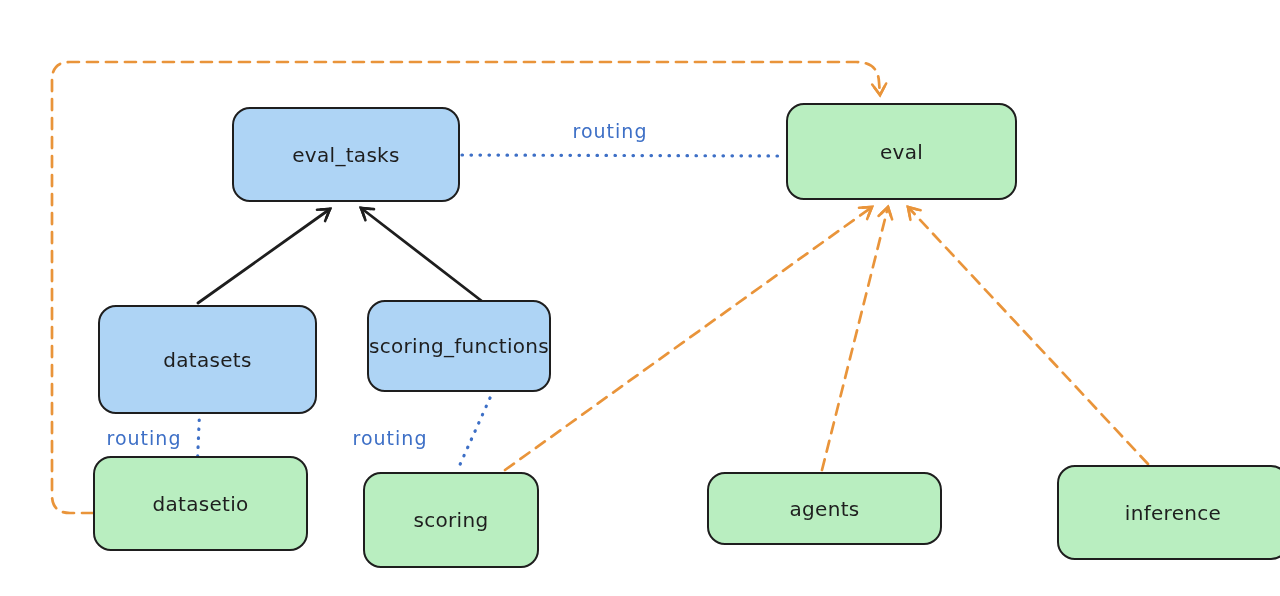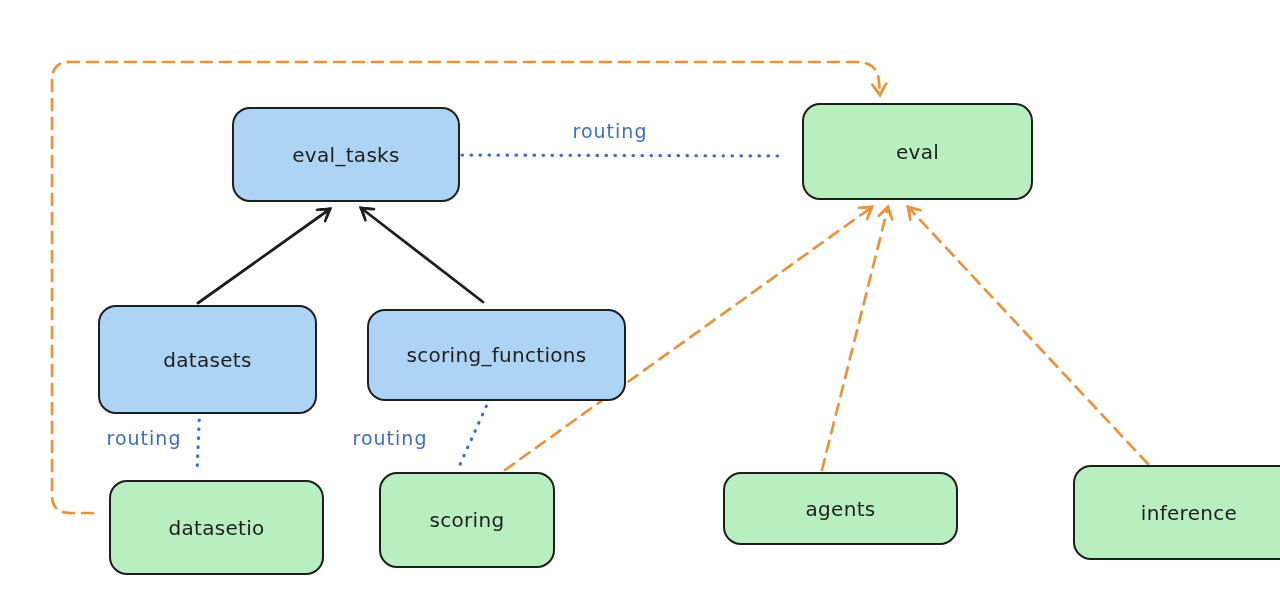--- a/index.html
+++ b/index.html
@@ -13,21 +13,21 @@
   .e-dot   { stroke:var(--routing); stroke-width:3.2; fill:none; stroke-dasharray:0.5 8.5; stroke-linecap:round; }
   .e-dash  { stroke:var(--orange); stroke-width:2.7; fill:none; stroke-dasharray:11 8; stroke-linecap:round; }
   .mk-black path { stroke:var(--ink); stroke-width:2.6; fill:none; stroke-linecap:round; }
   .mk-orange path { stroke:var(--orange); stroke-width:2.6; fill:none; stroke-linecap:round; }
   .node {
     position:absolute; box-sizing:border-box;
     border:2.6px solid var(--ink); border-radius:18px;
     display:flex; align-items:center; justify-content:center;
   }
   .node.blue  { background:var(--blue); }
-  .node.green { background:var(--green);margin-left:16px; }
+  .node.green { background:var(--green); }
   .node-label { font-size:20px; color:var(--ink); letter-spacing:0.3px; white-space:nowrap; }
   .edge-label {
     position:absolute; transform:translate(-50%,-50%);
     color:var(--routing); font-size:19px; font-weight:400; letter-spacing:1px; white-space:nowrap;
   }
 </style>
 </head>
 <body>
 
 <div class="canvas" id="diagram" style="--ink: #1e1e1e; --blue: #aed4f5; --green: #b9eec0; --routing: #3d6fc6; --orange: #e9943a;">
@@ -62,25 +62,25 @@
   </div>
 
   <div class="node green" style="left:786px; top:103px; width:231px; height:97px">
     <span class="node-label">eval</span>
   </div>
 
   <div class="node blue" style="left:98px; top:305px; width:219px; height:109px">
     <span class="node-label">datasets</span>
   </div>
 
-  <div class="node blue" style="left:367px; top:309px; width:259px; height:92px">
+  <div class="node blue" style="left:367px; top:300px; width:184px; height:92px">
     <span class="node-label">scoring_functions</span>
   </div>
 
-  <div class="node green" style="left:93px; top:480px; width:215px; height:95px">
+  <div class="node green" style="left:93px; top:456px; width:215px; height:95px">
     <span class="node-label">datasetio</span>
   </div>
 
   <div class="node green" style="left:363px; top:472px; width:176px; height:96px">
     <span class="node-label">scoring</span>
   </div>
 
   <div class="node green" style="left:707px; top:472px; width:235px; height:73px">
     <span class="node-label">agents</span>
   </div>

